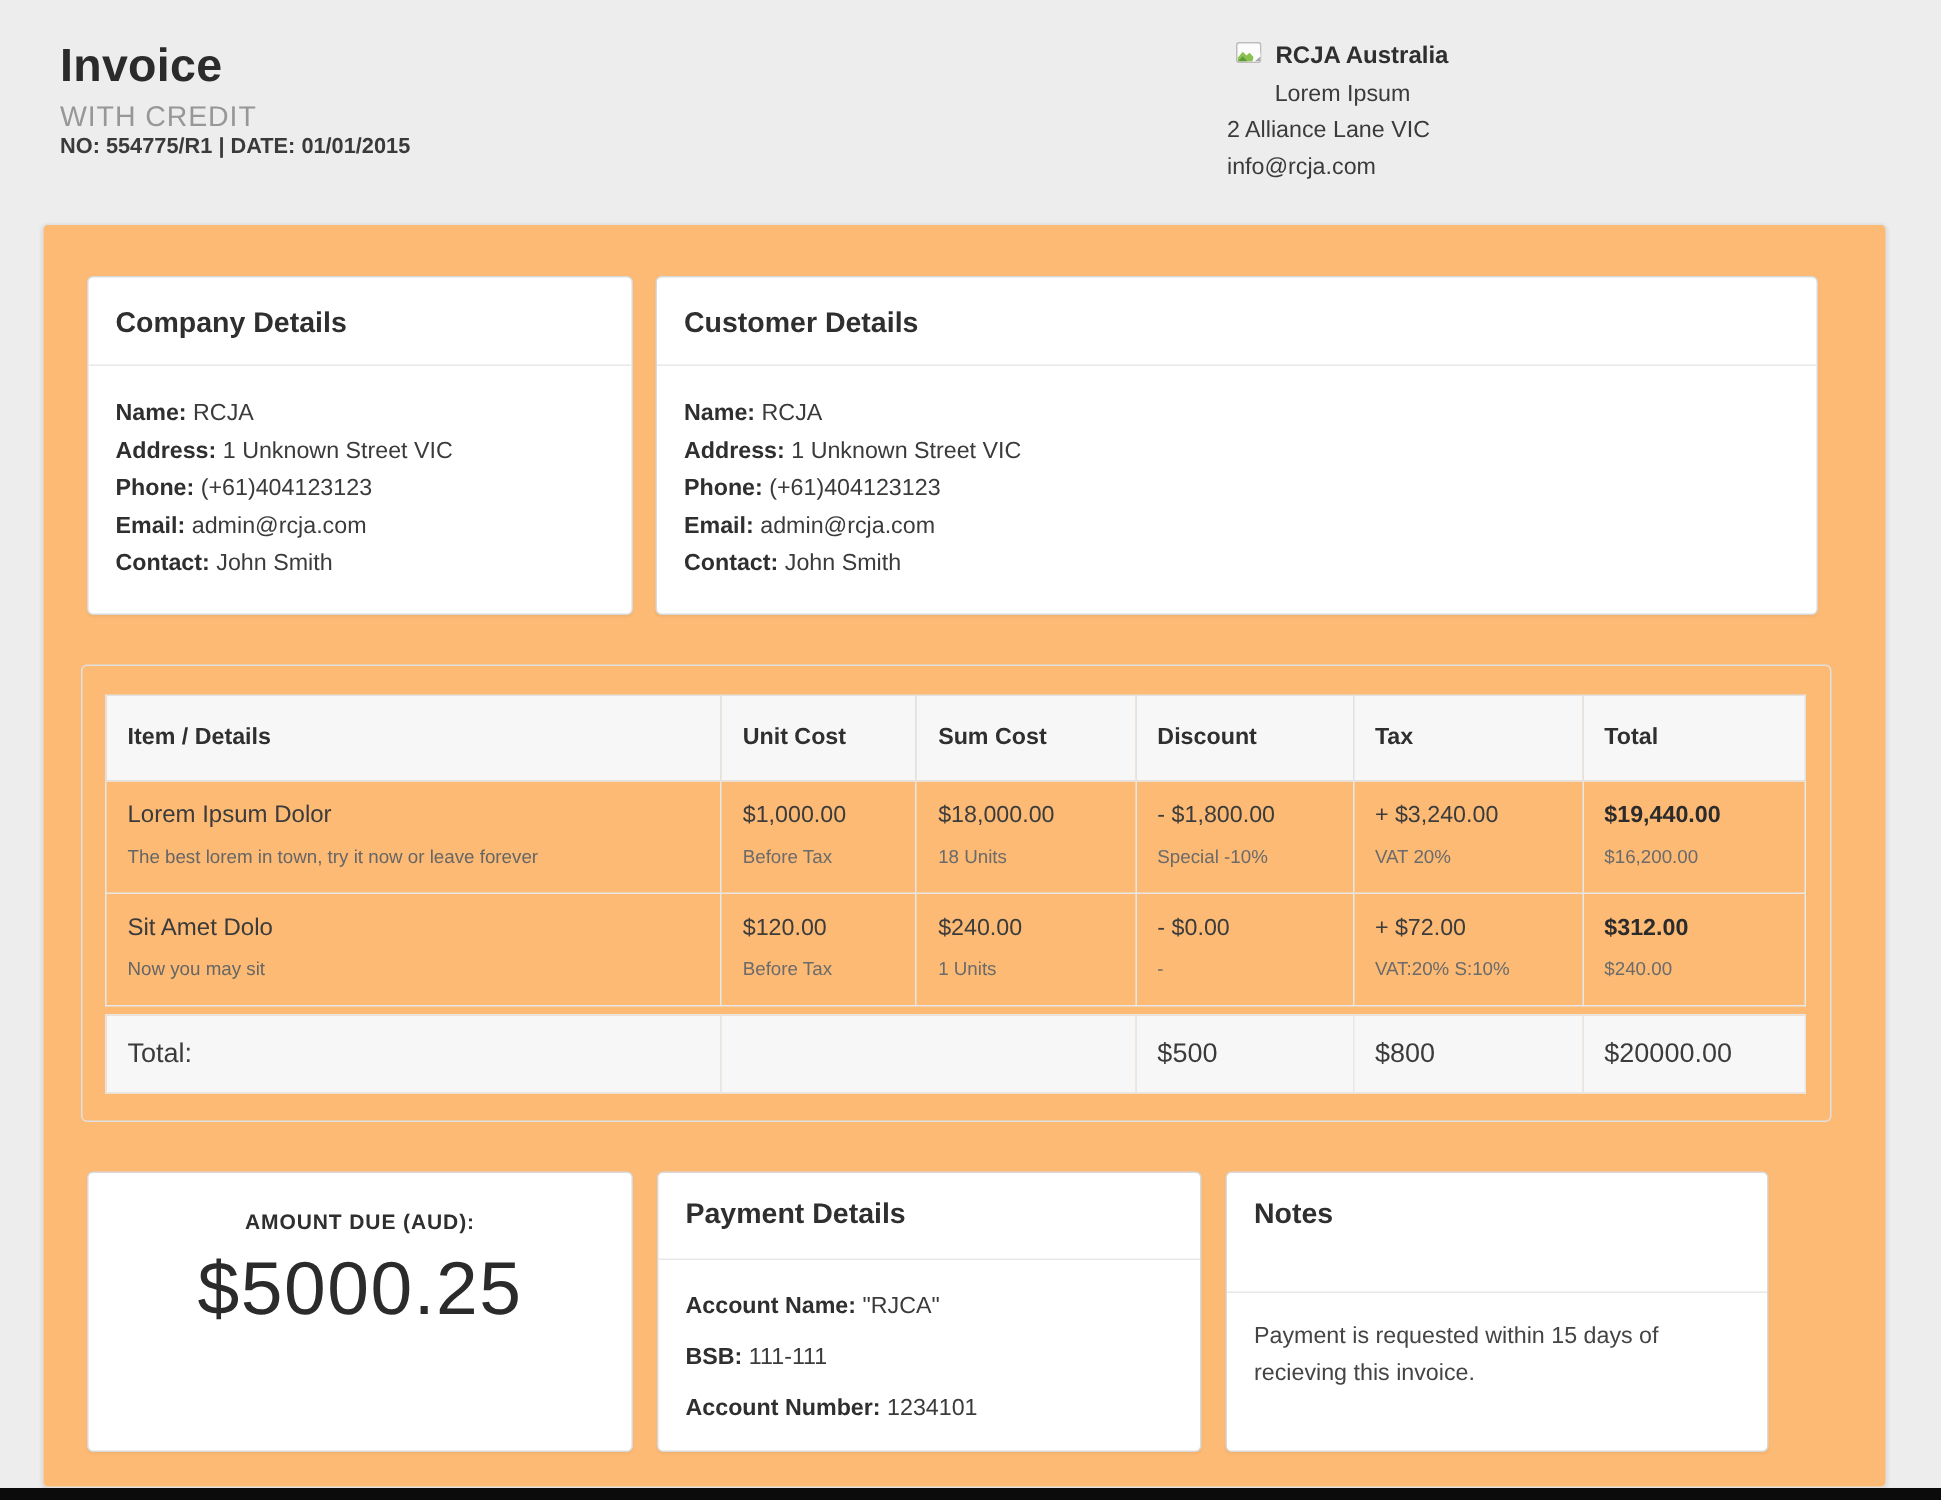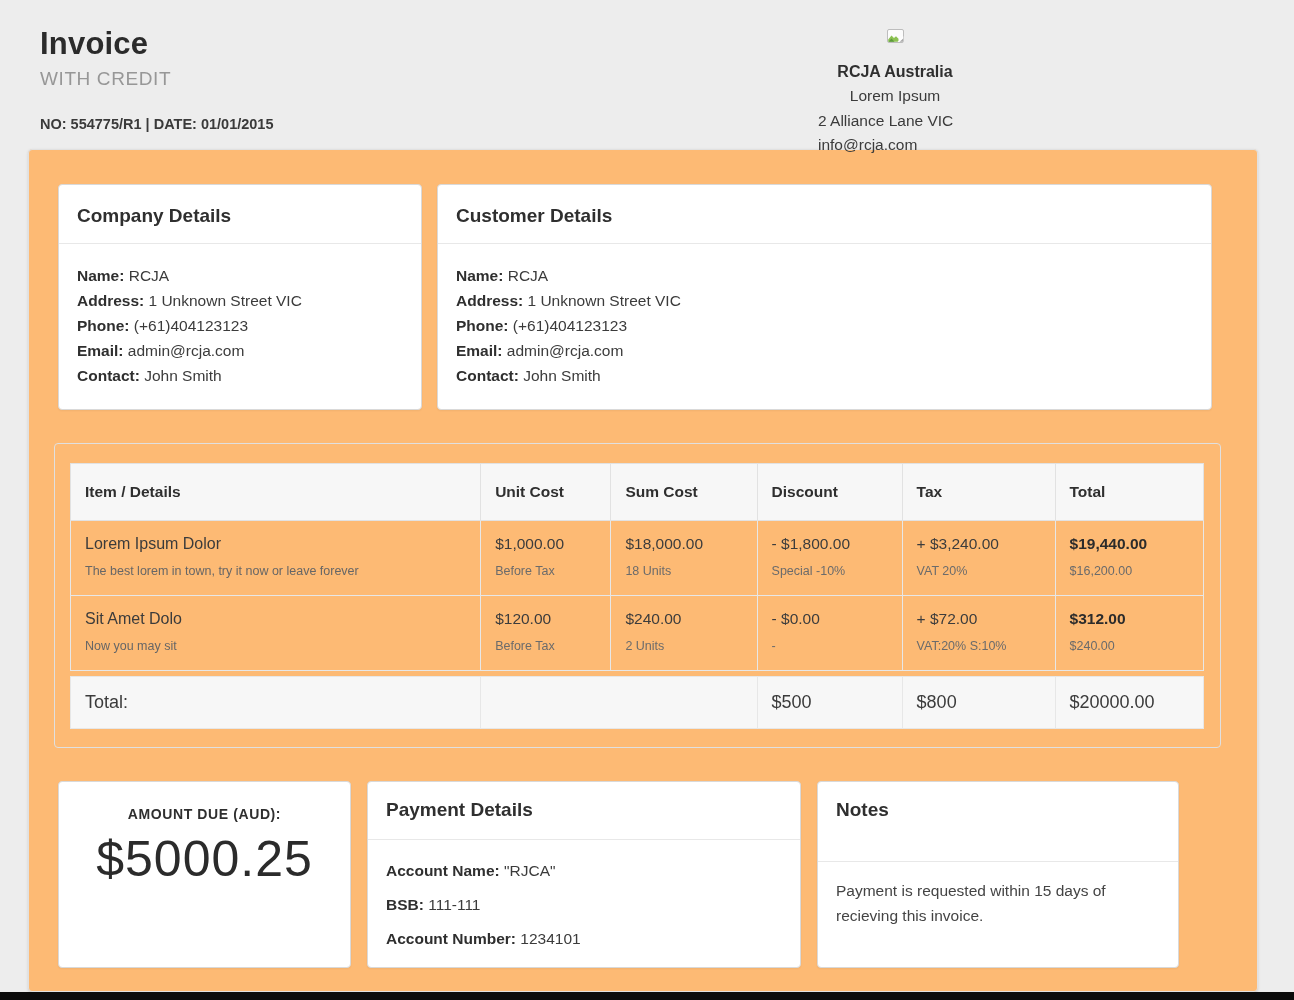--- a/index.html
+++ b/index.html
@@ -26,40 +26,37 @@
     color: #2b2b2b;
     letter-spacing: 0.2px;
   }
   .page-subtitle {
     margin-top: 6px;
     font-size: 19px;
     color: #979797;
     letter-spacing: 0.6px;
   }
   .invoice-meta {
-    margin-top: 26px;
     font-size: 14.5px;
     font-weight: 700;
     color: #3a3a3a;
   }
   .company-header {
     position: absolute;
     left: 818px;
     top: 26px;
     width: 154px;
     font-size: 15.5px;
     line-height: 24.5px;
     color: #3b3b3b;
   }
   .logo-row {
     display: flex;
-    align-items: center;
     justify-content: center;
     gap: 9px;
-    flex-direction: column;
   }
   .company-name { font-weight: 700; font-size: 16px; color: #2f2f2f; white-space: nowrap; }
   .hdr-line2 { text-align: center; }
   .hdr-line3, .hdr-line4 { text-align: left; }
 
   
   .card {
     margin: 0 36px 0 28px;
     background: #fdba74;
     border: 1px solid #e1e1e1;
@@ -142,21 +139,21 @@
   }
   .totals-label { font-size: 16px; }
 
   
   .bottom-row {
     display: flex;
     gap: 16px;
     margin: 33px 78px 0 29px;
   }
   .amount-box {
-    width: 293px;
+    width: 364px;
     flex: none;
     text-align: center;
     padding-top: 24px;
     height: 187px;
   }
   .amount-label {
     font-size: 14px;
     font-weight: 700;
     letter-spacing: 0.6px;
     color: #2f2f2f;
@@ -298,21 +295,21 @@
           <td>
             <div class="item-name">Sit Amet Dolo</div>
             <div class="item-desc">Now you may sit</div>
           </td>
           <td>
             <div class="cell-main">$120.00</div>
             <div class="cell-sub">Before Tax</div>
           </td>
           <td>
             <div class="cell-main">$240.00</div>
-            <div class="cell-sub">2 Units</div>
+            <div class="cell-sub">1 Units</div>
           </td>
           <td>
             <div class="cell-main">- $0.00</div>
             <div class="cell-sub">-</div>
           </td>
           <td>
             <div class="cell-main">+ $72.00</div>
             <div class="cell-sub">VAT:20% S:10%</div>
           </td>
           <td class="total-col">

